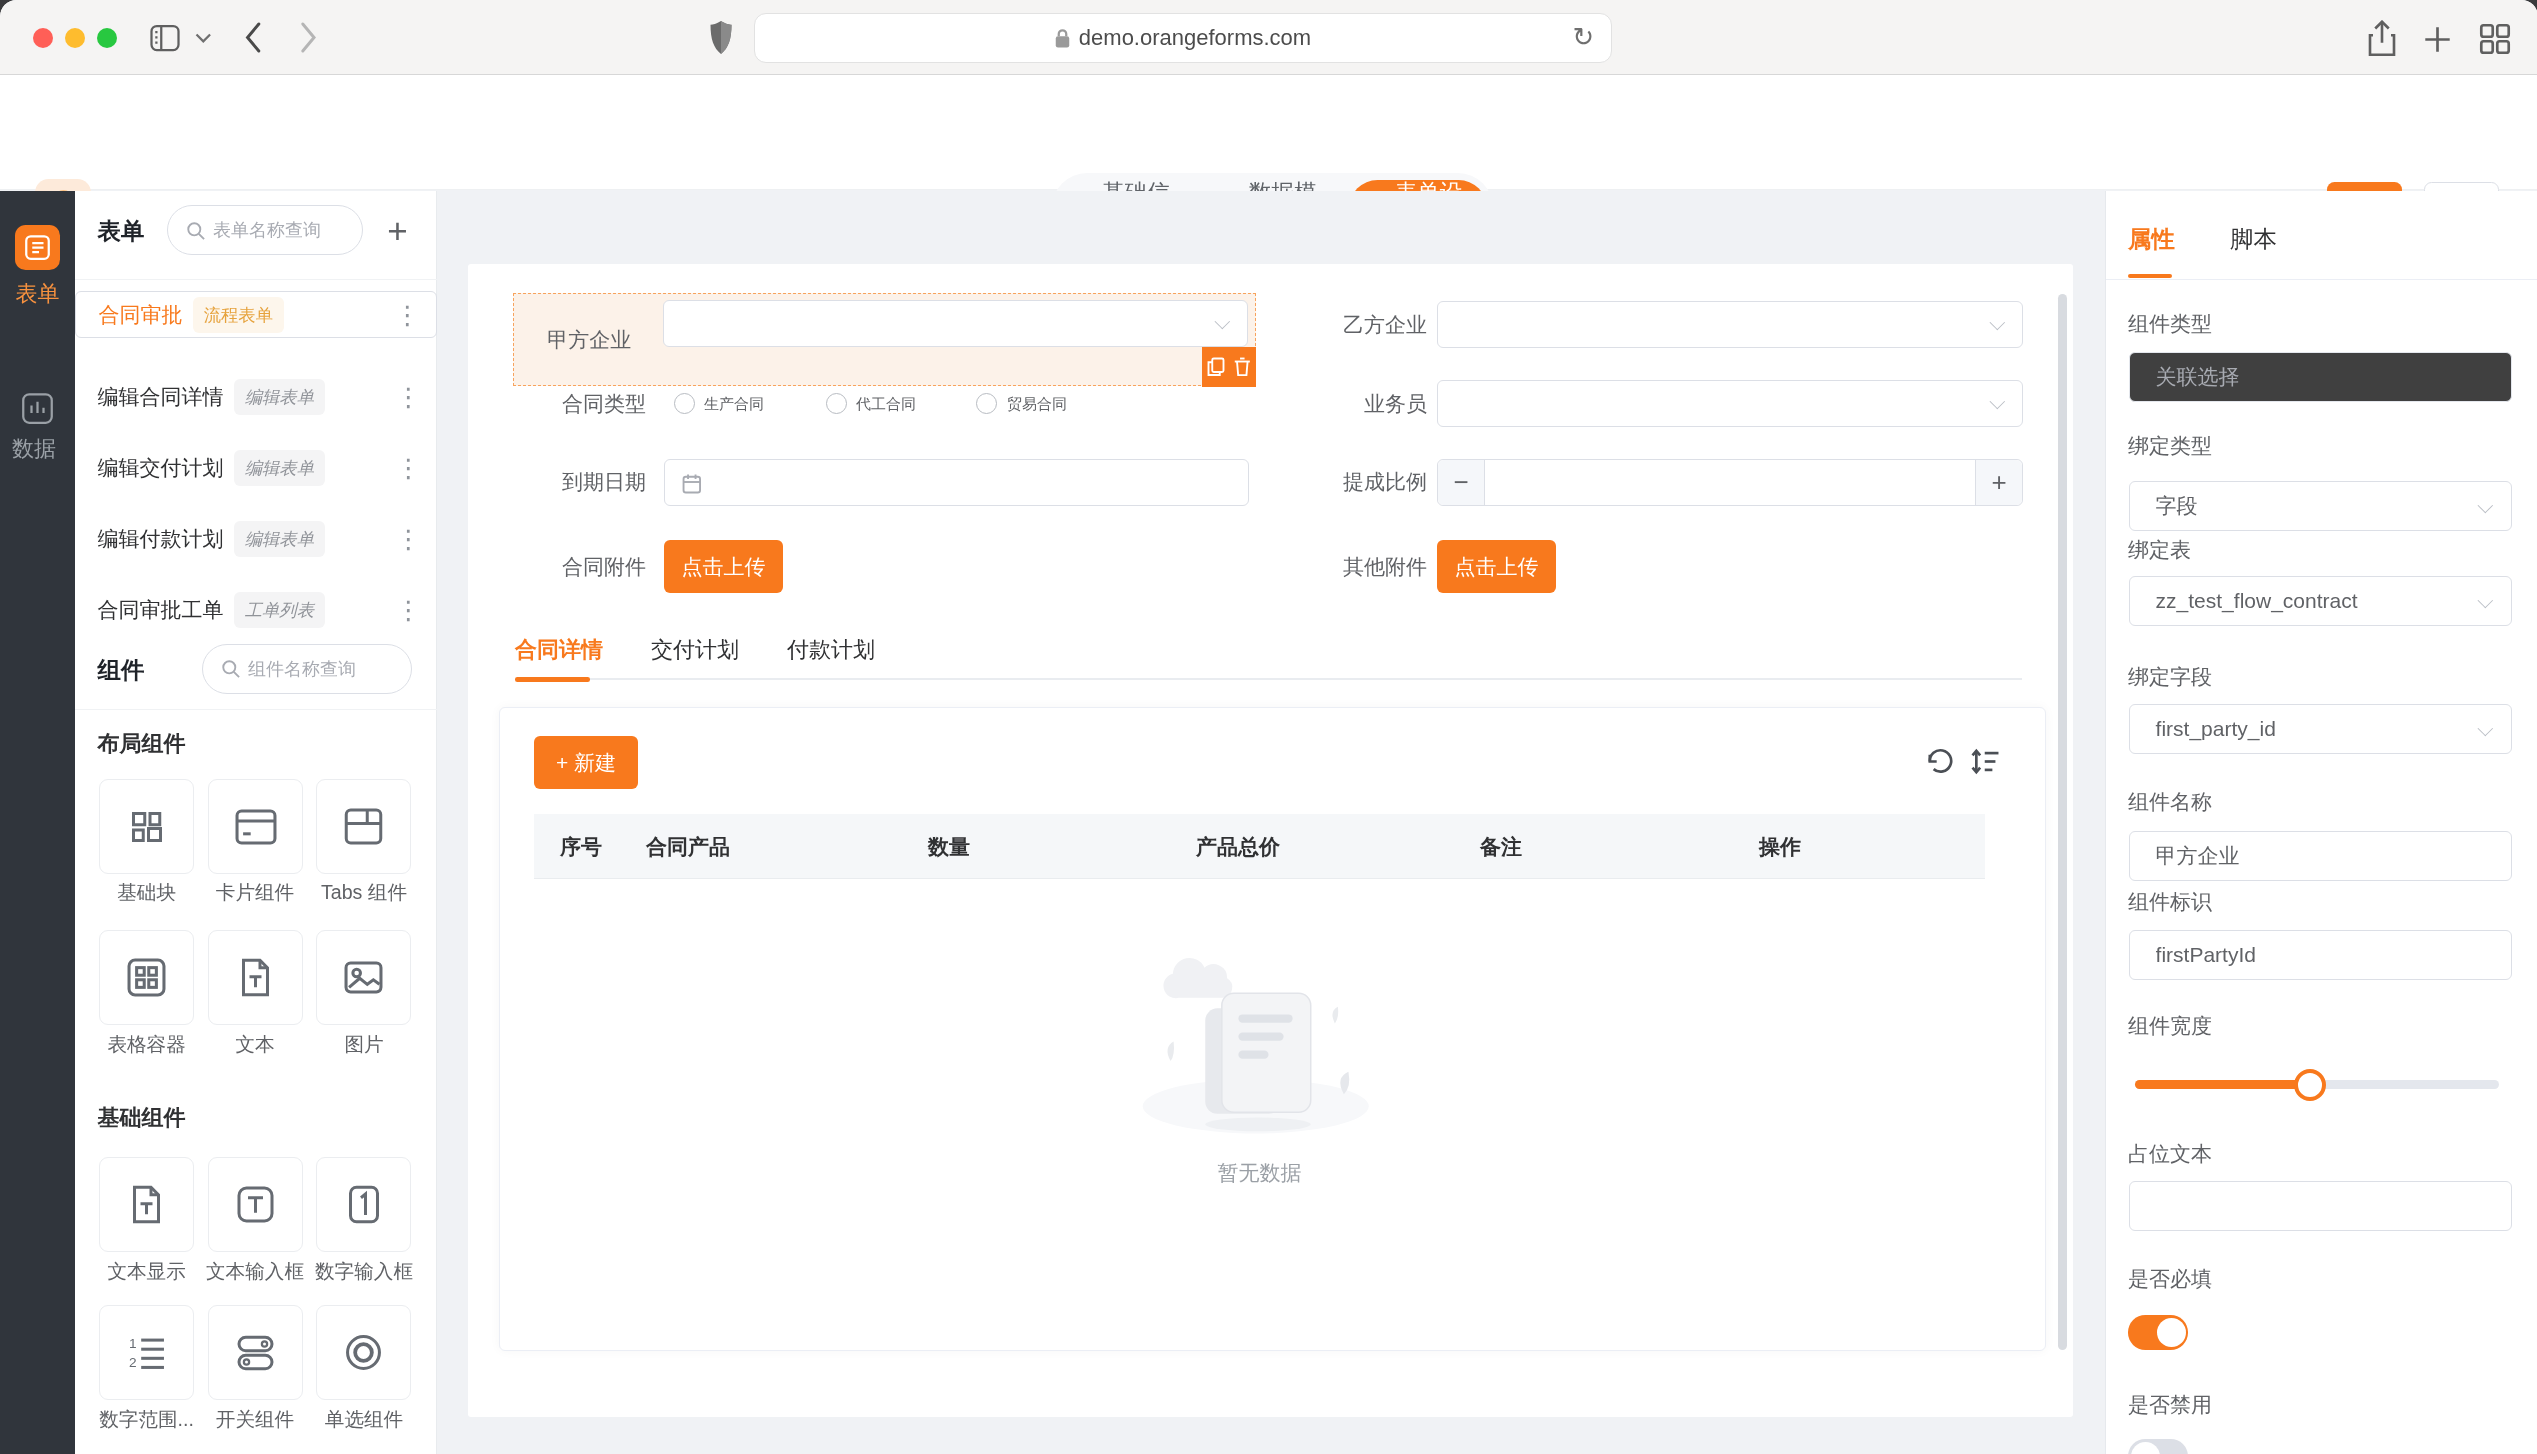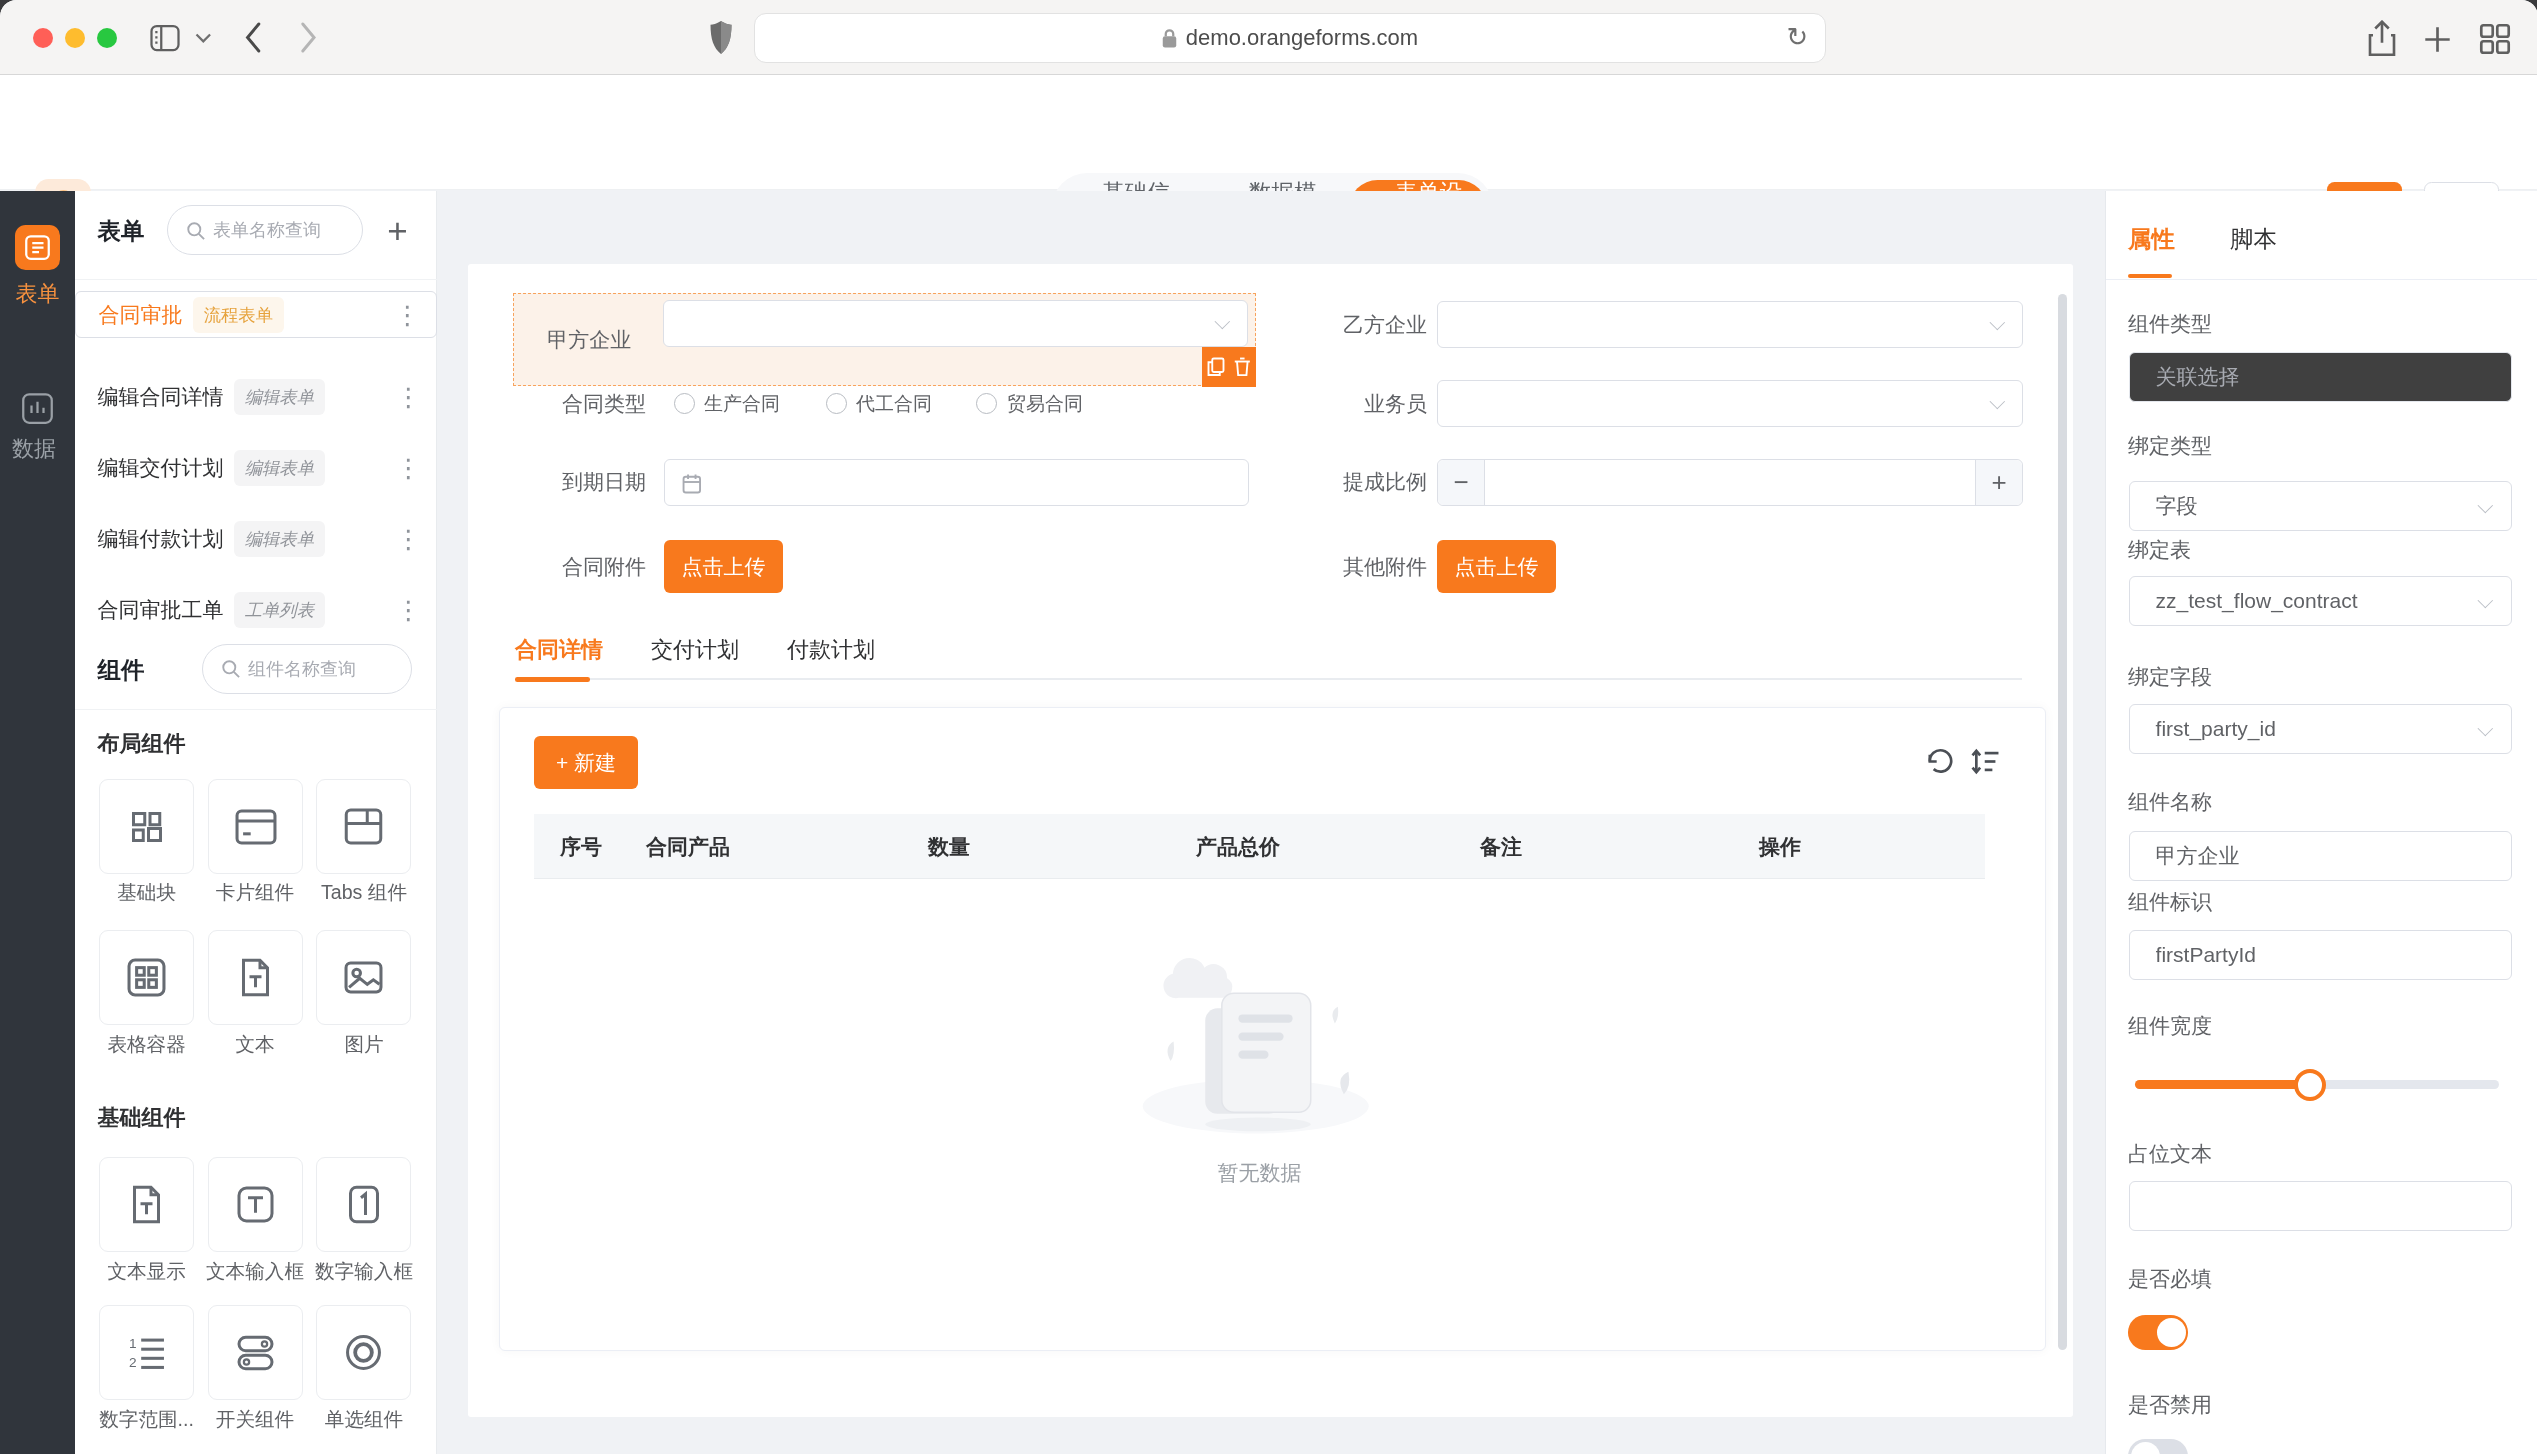--- a/index.html
+++ b/index.html
@@ -4,21 +4,21 @@
 <style>
   * { margin:0; padding:0; box-sizing:border-box; }
   html,body { width:2538px; height:1454px; background:#3a3a3c; font-family:"Liberation Sans","DejaVu Sans",sans-serif; color:#303133; }
   .win { position:relative; width:2538px; height:1454px; border-radius:16.6px 16.6px 0 0; overflow:hidden; background:#f0f2f5; }
 
   
   .chrome { position:absolute; left:0; top:0; width:2538px; height:75px; background:#f5f4f3; border-bottom:0.8px solid #d7d7d7; }
   .tl { position:absolute; top:28px; width:20.4px; height:20.4px; border-radius:50%; }
   .tl.red{ left:33px; background:#ff5f57; } .tl.yellow{ left:65px; background:#febc2e; } .tl.green{ left:97px; background:#28c840; }
   .chrome .ic { position:absolute; color:#5f5f5f; }
-  .urlbar { position:absolute; left:754px; top:13px; width:1072px; height:50px; background:#ffffff; border:0.8px solid #e2e2e2; border-radius:12px; display:flex; align-items:center; justify-content:center; gap:9px; color:#4c4c4c; font-size:22px; }
+  .urlbar { position:absolute; left:754px; top:13px; width:858px; height:50px; background:#ffffff; border:0.8px solid #e2e2e2; border-radius:12px; display:flex; align-items:center; justify-content:center; gap:9px; color:#4c4c4c; font-size:22px; }
   .urlbar .reload { position:absolute; right:16.6px; top:8.3px; font-size:26px; color:#6f6f6f; }
 
   
   .apphdr { position:absolute; left:0; top:75px; width:2538px; height:115px; background:#fff; border-bottom:0.8px solid #eef0f2; }
   .logo-tile { position:absolute; left:35px; top:104px; width:56px; height:57px; border-radius:13.6px; background:#fdeada; display:flex; align-items:center; justify-content:center; }
   .app-title { position:absolute; left:104px; top:118px; font-size:31px; font-weight:bold; color:#1f2329; letter-spacing:1.5px; }
   .nav-pill { position:absolute; left:1052px; top:98px; width:441px; height:70px; background:#f7f8fa; border-radius:35px; display:flex; align-items:center; }
   .nav-item { display:flex; align-items:center; gap:7.5px; font-size:22.6px; color:#5f6368; padding:0 26px; }
   .nav-item.active { background:#f8791d; color:#fff; border-radius:29px; height:57px; margin:0 6px 0 4.5px; padding:0 22.6px; }
   .btn-save { position:absolute; left:2327px; top:107px; width:75px; height:53px; background:#f8791d; color:#fff; font-size:22.6px; border:none; border-radius:7.5px; }
@@ -63,21 +63,21 @@
   .cv-reset { position:absolute; right:42px; top:22.6px; display:flex; align-items:center; gap:7.5px; color:#606266; font-size:20.4px; }
   .surface { position:absolute; left:30px; top:73px; width:1605px; height:1153px; background:#fff; border-radius:3px; }
   .cv-scroll { position:absolute; left:1620px; top:103px; width:9px; height:1056px; background:#d8dbe0; border-radius:4.5px; }
 
   .f-label { position:absolute; height:26px; font-size:21px; color:#606266; text-align:right; line-height:26px; }
   .sel, .inp { position:absolute; height:47px; background:#fff; border:0.8px solid #dcdfe6; border-radius:6px; }
   .chev { position:absolute; right:19.6px; top:15px; width:10.6px; height:10.6px; border-right:1.5px solid #b9bdc4; border-bottom:1.5px solid #b9bdc4; transform:rotate(45deg); }
   .sel-wrap { position:absolute; left:45px; top:29px; width:743px; height:93px; border:1.5px dashed #f8a35c; background:#fcf2e9; }
   .act-box { position:absolute; left:688px; top:53px; width:54px; height:40px; background:#f8791d; display:flex; align-items:center; justify-content:center; gap:9px; color:#fff; }
   .radio { position:absolute; width:21px; height:21px; border:1.5px solid #b8bcc2; border-radius:50%; background:#fff; }
-  .r-lab { position:absolute; font-size:19px; color:#606266; height:26px; line-height:26px; }
+  .r-lab { position:absolute; font-size:15px; color:#606266; height:26px; line-height:26px; }
   .stepper { position:absolute; left:969px; top:195px; width:586px; height:47px; border:0.8px solid #dcdfe6; border-radius:6px; background:#fff; }
   .step-btn { position:absolute; top:0; width:47px; height:45px; background:#f5f7fa; color:#606266; font-size:26px; display:flex; align-items:center; justify-content:center; }
   .step-minus { left:0; border-right:0.8px solid #dcdfe6; border-radius:6px 0 0 6px; }
   .step-plus { right:0; border-left:0.8px solid #dcdfe6; border-radius:0 6px 6px 0; }
   .upload-btn { position:absolute; width:119px; height:53px; background:#f8791d; color:#fff; font-size:21px; border:none; border-radius:6px; }
 
   .cv-tab { position:absolute; top:371px; font-size:22px; color:#303133; font-weight:bold; }
   .cv-tab.active { color:#f8791d; }
   .cv-tab.plain { font-weight:normal; color:#303133; }
   .tab-track { position:absolute; left:47px; top:414px; width:1507px; height:2.3px; background:#e9ecf0; }

